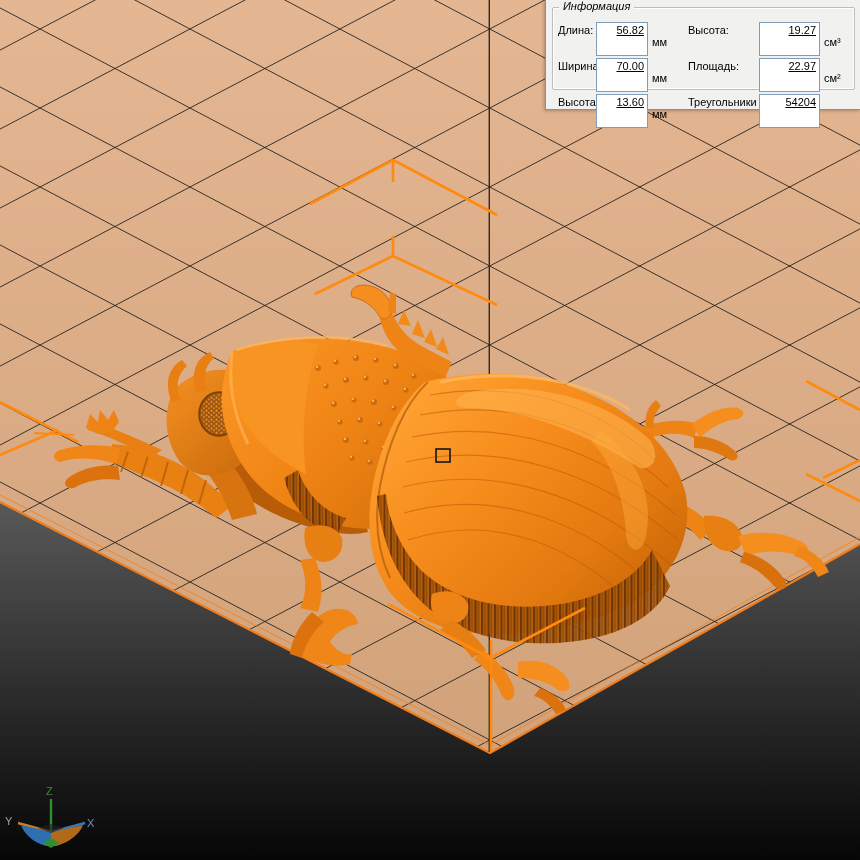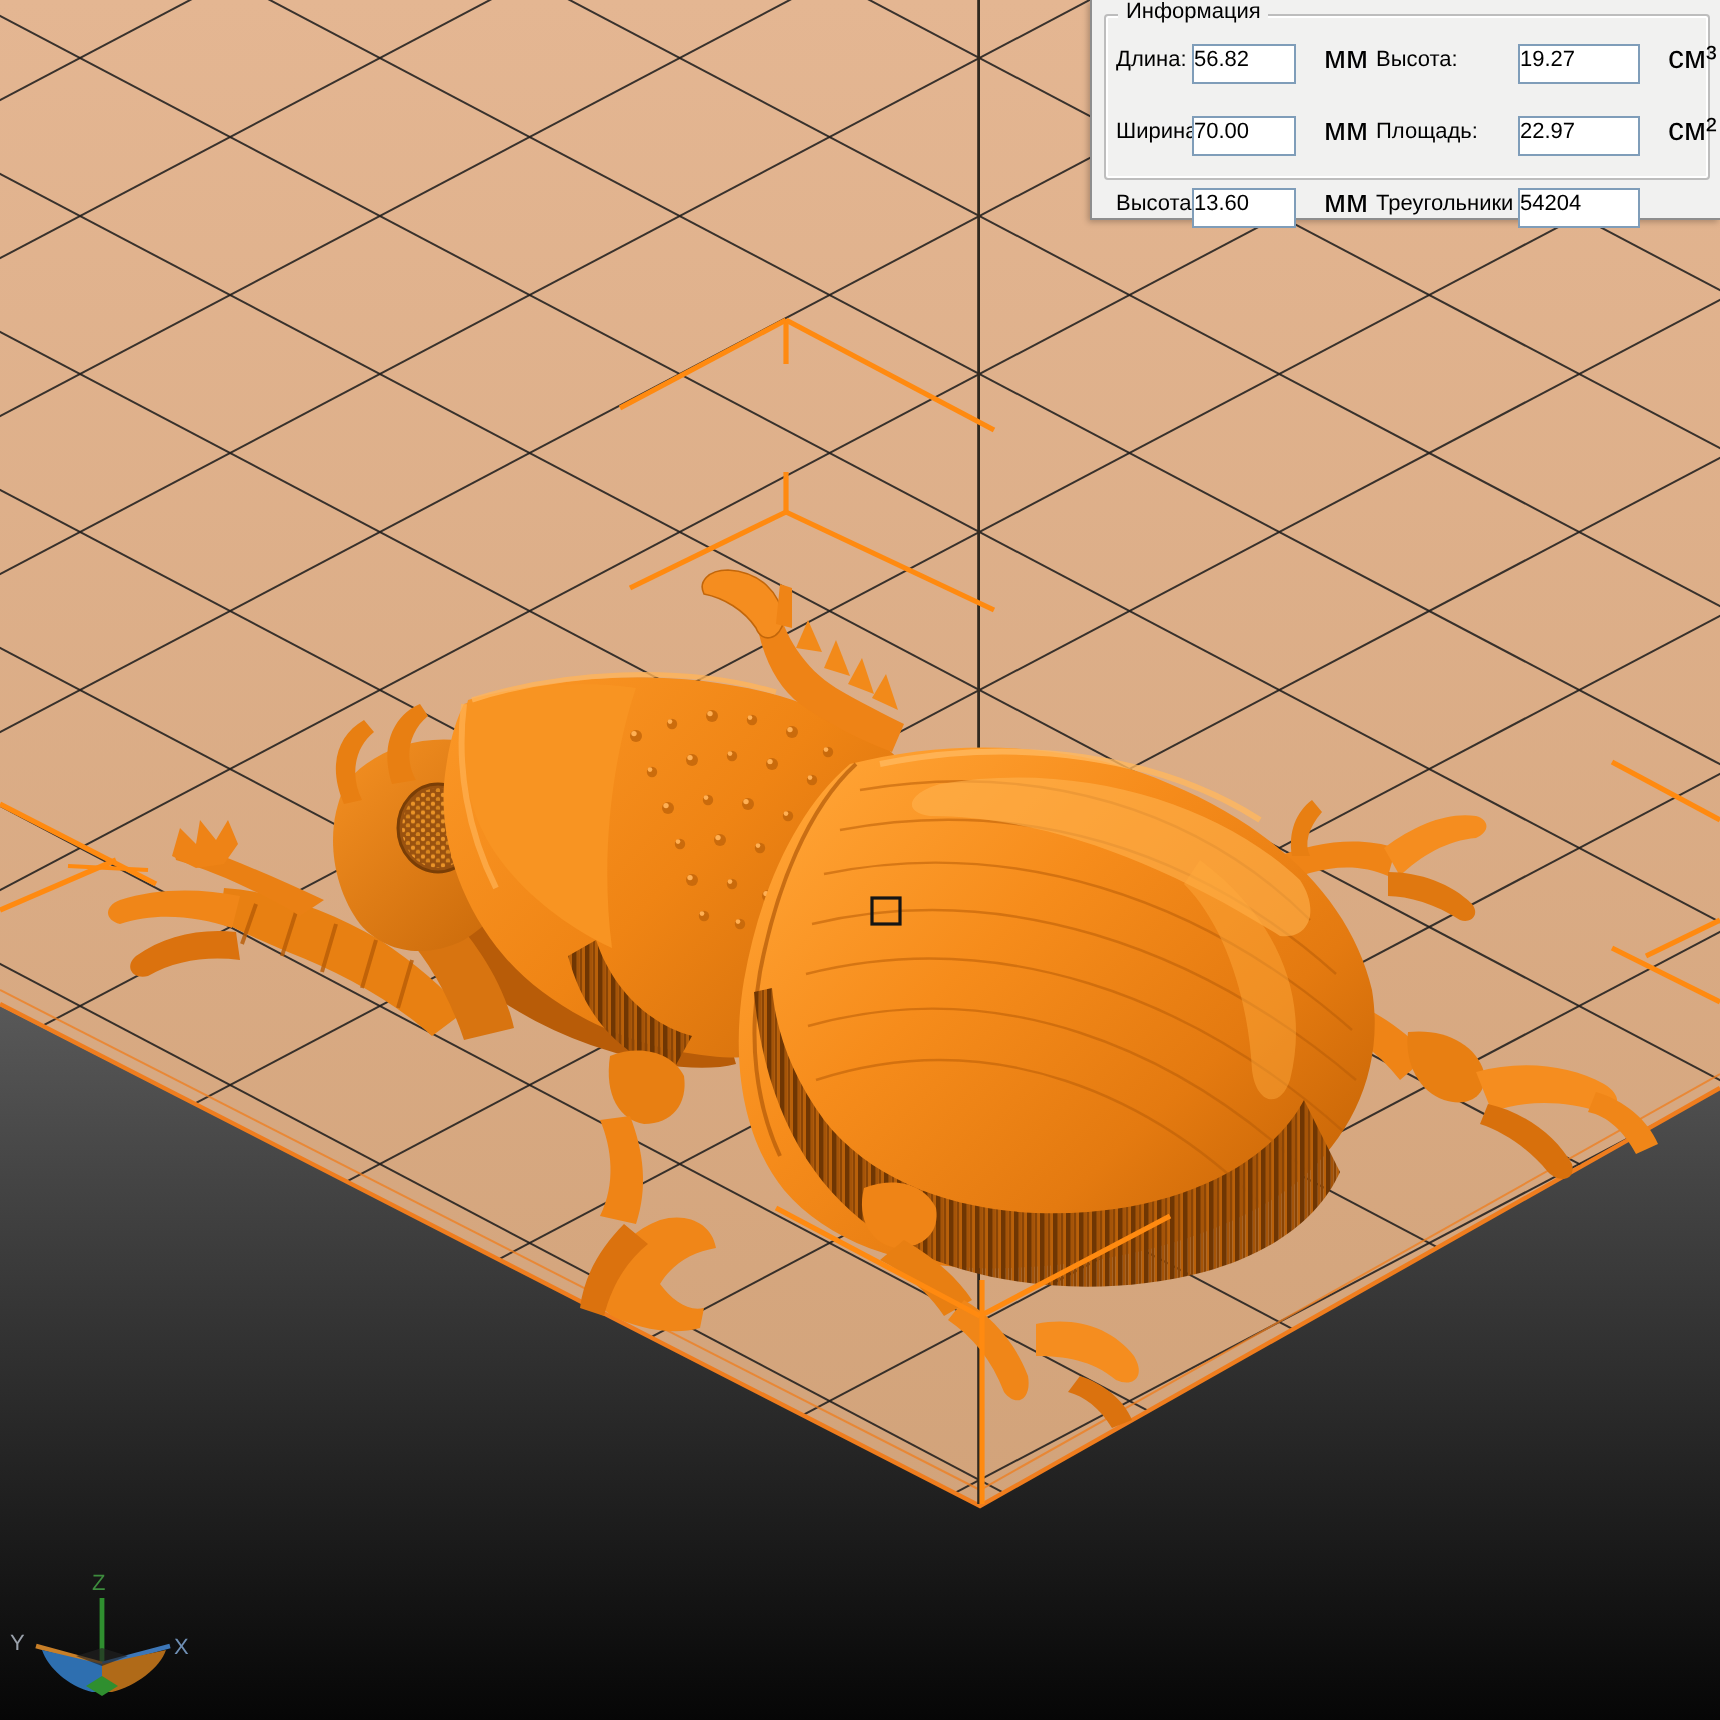--- a/index.html
+++ b/index.html
@@ -18,31 +18,31 @@
     box-sizing:border-box;
   }
   .groupbox{
     position:absolute;left:6px;top:7px;width:301px;height:81px;
     border:1px solid #bdbdbd;border-radius:2px;
     box-shadow:inset 0 0 0 1px #ffffff;
   }
   .gb-title{
     position:absolute;left:6px;top:-8px;padding:0 4px;
     background:var(--panel-bg,#f1f1f0);
-    font-size:11px;color:#000;white-space:nowrap;
+    font-size:11px;color:#000;white-space:nowrap;font-style:italic;
   }
   .col{position:absolute;top:14px;display:grid;grid-auto-rows:16px;row-gap:20px;}
   .col1{left:5px;grid-template-columns:38px 52px 40px;}
   .col2{left:135px;grid-template-columns:71px 61px 32px;}
   .lbl{font-size:11px;color:#000;line-height:16px;white-space:nowrap;}
-  .unit{font-size:16px;color:#000;line-height:16px;padding-left:14px;white-space:nowrap;}
+  .unit{font-size:11px;color:#000;line-height:16px;padding-left:4px;white-space:nowrap;margin-top:12px;}
   .tbox{
     background:#fff;border:1px solid #7f9db9;box-sizing:border-box;
-    height:20px;line-height:14px;font-size:11px;color:#000;
-    padding-right:3px;
+    height:34px;line-height:14px;font-size:11px;color:#000;
+    text-align:right;padding-right:3px;text-decoration:underline;
   }
 </style>
 </head>
 <body>
 
 <svg class="scene" width="860" height="860" viewBox="0 0 860 860">
   <defs>
     <linearGradient id="bgGrad" x1="0" y1="500" x2="0" y2="860" gradientUnits="userSpaceOnUse">
       <stop offset="0" stop-color="#595959"></stop>
         <stop offset="1" stop-color="#060606"></stop>

